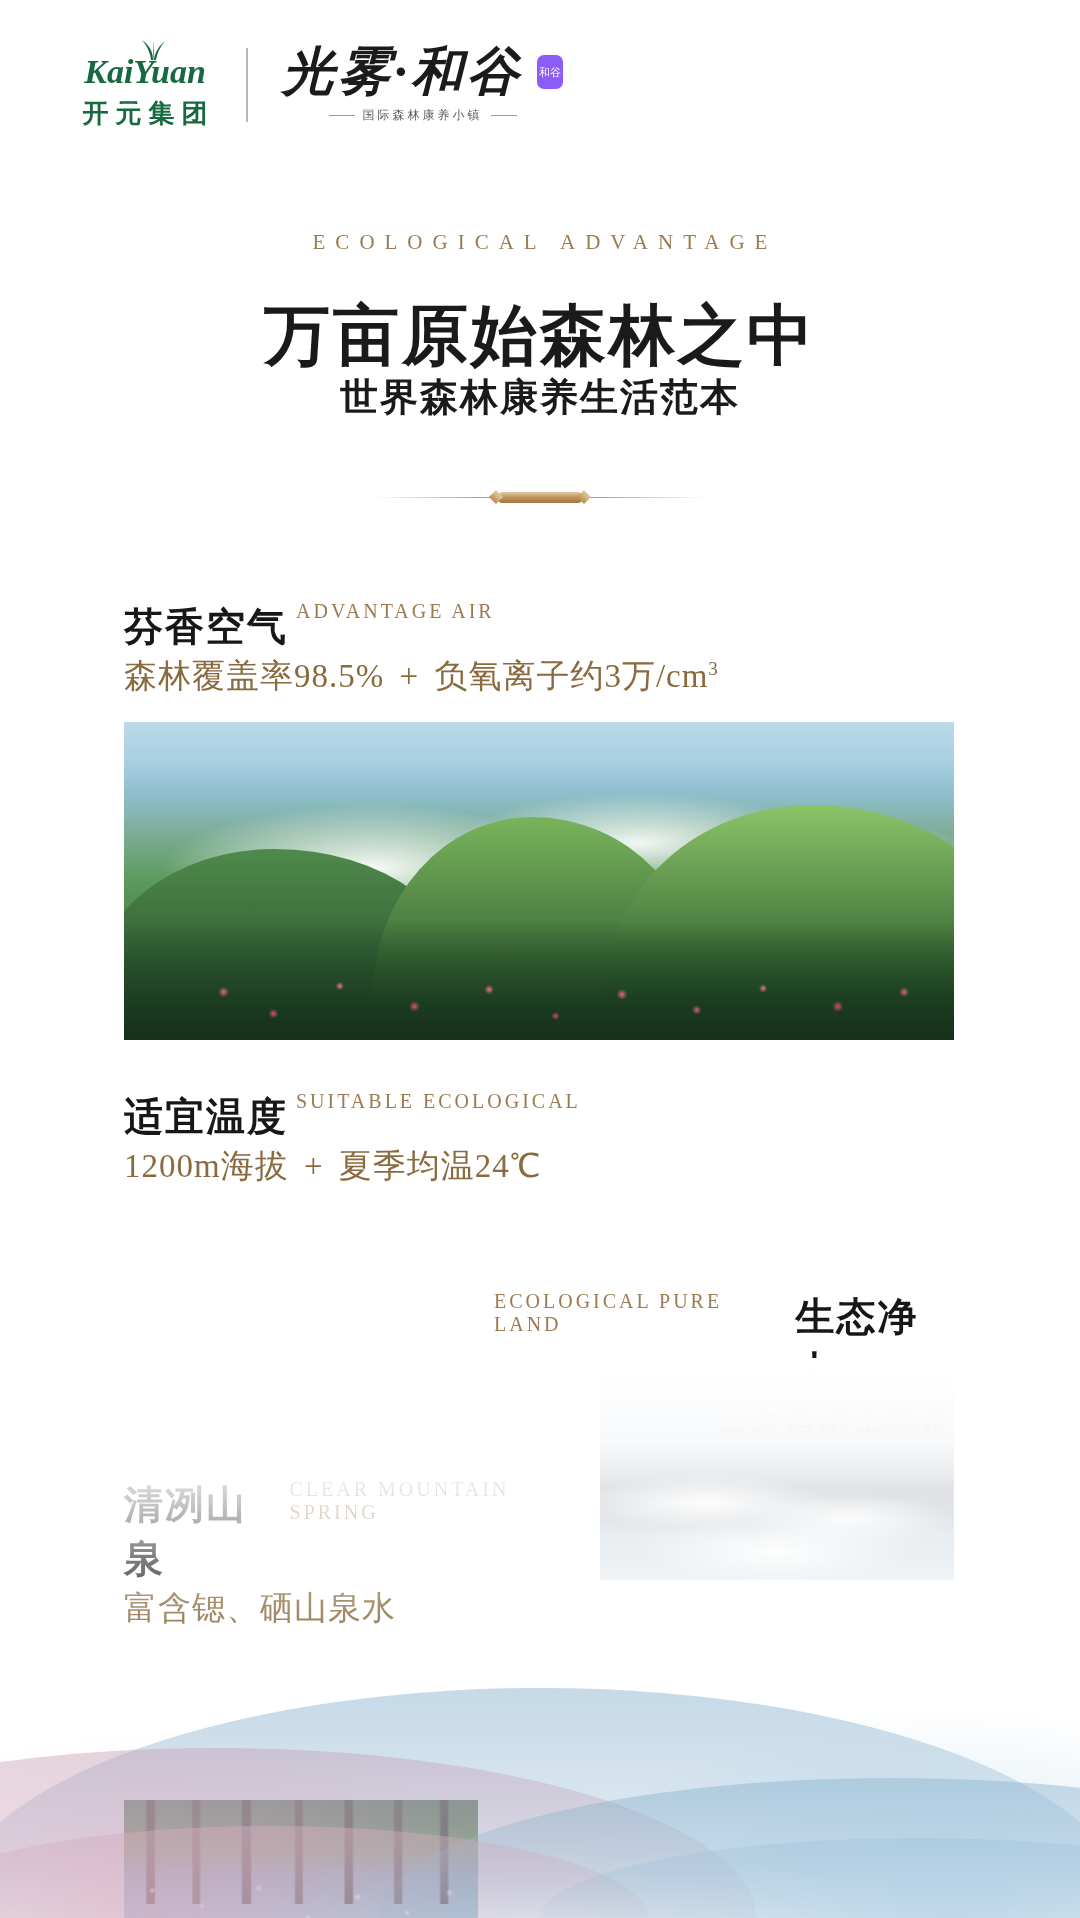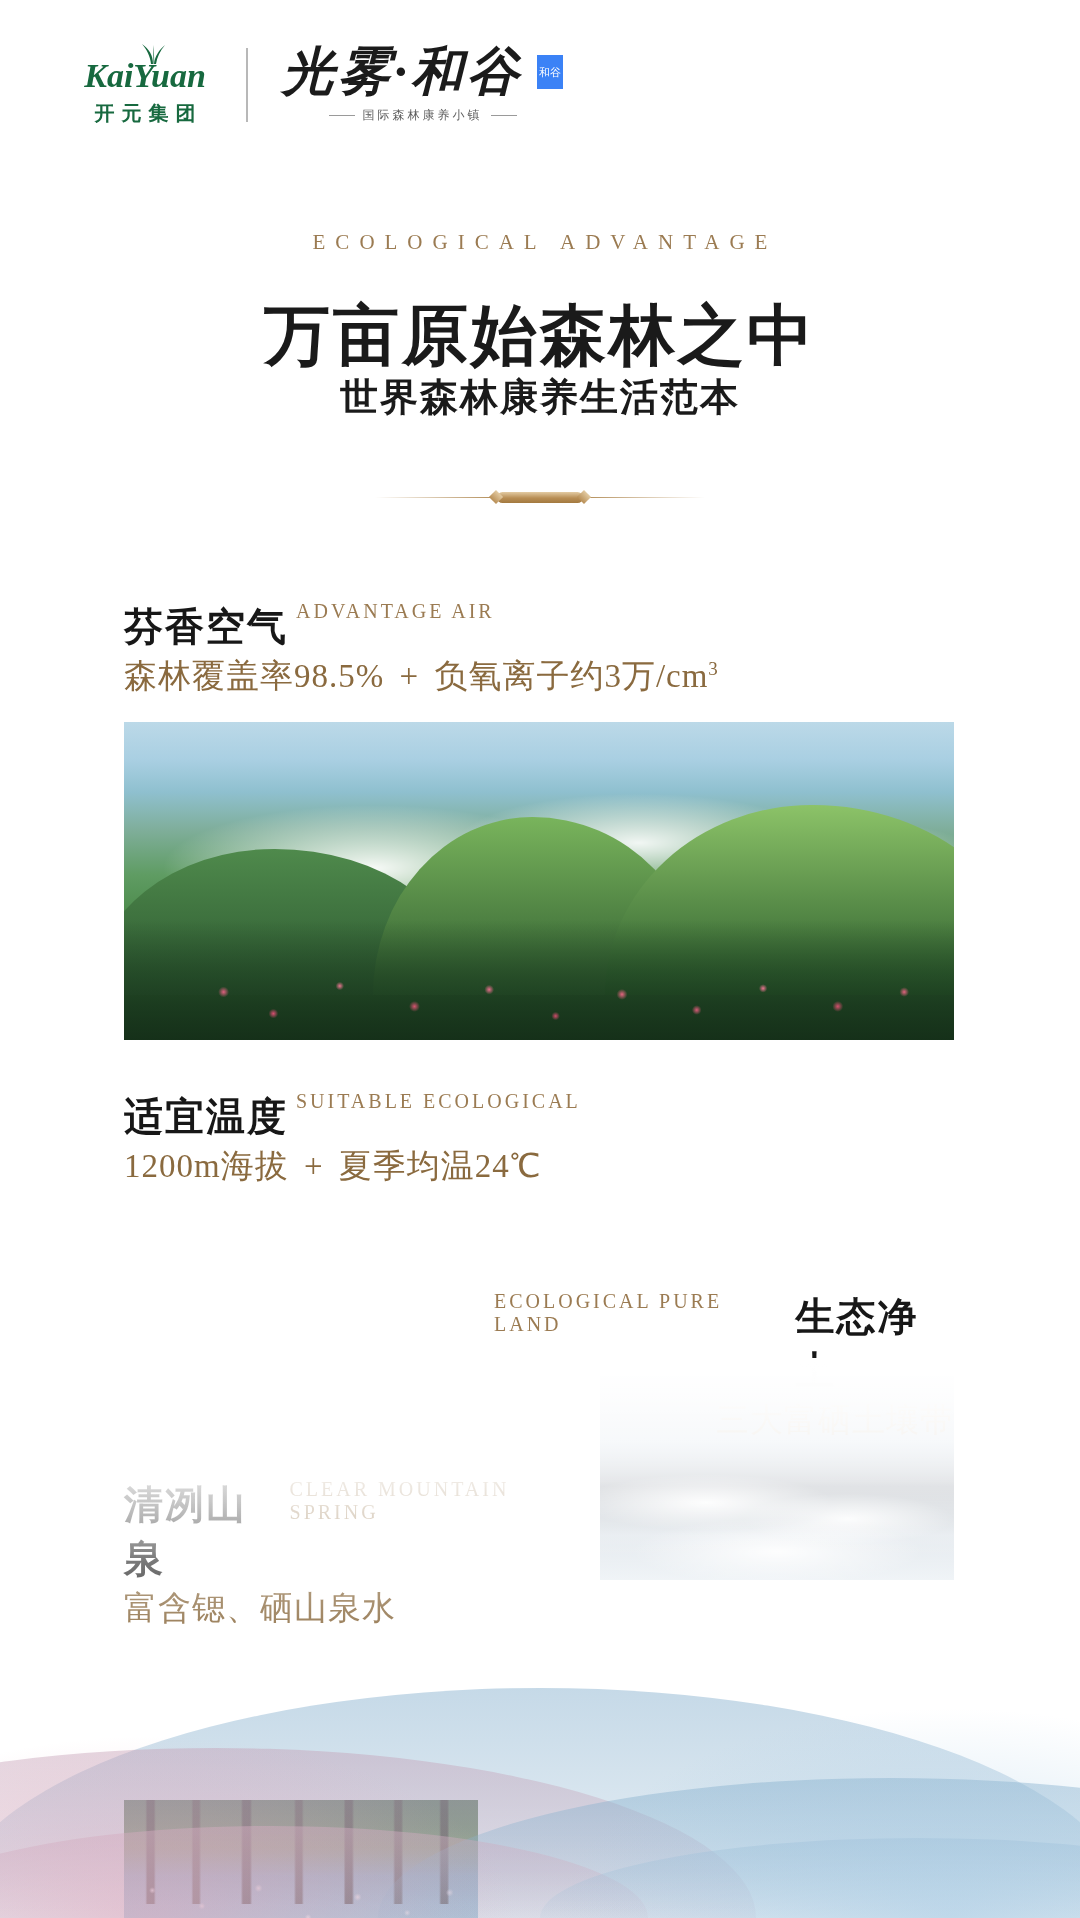--- a/index.html
+++ b/index.html
@@ -96,21 +96,21 @@
   .ky-leaf {
     position: absolute;
     top: -2px;
     left: 50%;
     transform: translateX(-10px);
     width: 36px;
     height: 24px;
   }
   .ky-cn {
     margin-top: 5px;
-    font-size: 20px;
+    font-size: 26px;
     letter-spacing: 7px;
     color: #17693f;
     font-family: "Liberation Sans", sans-serif;
     font-weight: bold;
     text-indent: 7px;
   }
   .logo-divider {
     width: 2px;
     height: 74px;
     background: #b8b8b8;
@@ -131,31 +131,32 @@
     font-size: 52px;
     color: #1b1b1b;
     font-weight: bold;
     font-style: italic;
     letter-spacing: 4px;
     line-height: 1;
   }
   .brand-seal {
     width: 26px;
     height: 34px;
-    background: #3b82f6;
+    background: #8b5cf6;
     color: #fff;
     font-size: 11px;
     line-height: 11px;
     display: flex;
     align-items: center;
     justify-content: center;
     text-align: center;
     font-family: "Liberation Sans", sans-serif;
     padding: 2px;
     box-sizing: border-box;
+    border-radius: 7px;
   }
   .brand-sub {
     margin-top: 9px;
     font-size: 12px;
     letter-spacing: 3px;
     color: #5c5c5c;
     font-family: "Liberation Sans", sans-serif;
     display: flex;
     align-items: center;
     gap: 8px;

